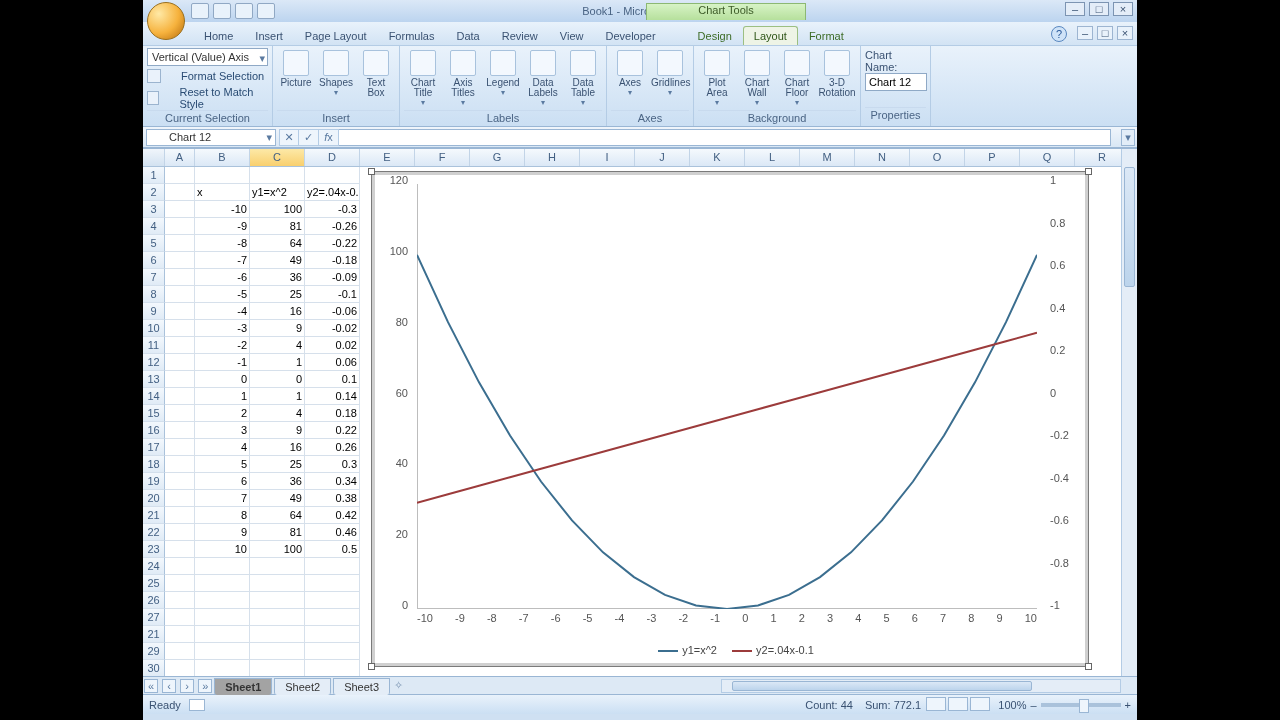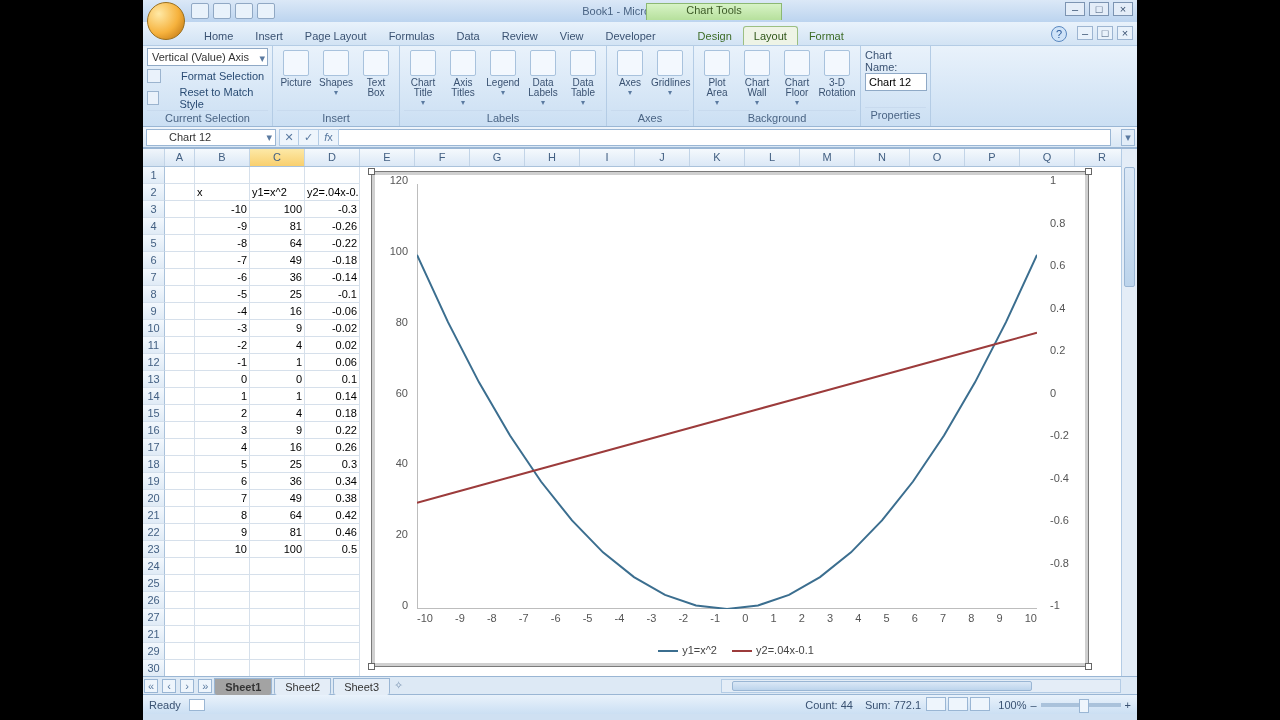--- a/index.html
+++ b/index.html
@@ -4,21 +4,21 @@
 <style>
   * { box-sizing: border-box; margin: 0; padding: 0; font-family: "Segoe UI", Tahoma, sans-serif; font-size: 11px; }
   body { background:#000; width:1280px; height:720px; overflow:hidden; }
   .app-frame { position:absolute; left:143px; top:0; width:994px; height:720px; background:#cfe0f2; }
   
   .titlebar { height:22px; background:linear-gradient(#dbe8f7,#bcd4ef); display:flex; align-items:center; }
   .orb { width:38px; height:38px; border-radius:50%; background:radial-gradient(circle at 30% 30%,#ffe9a6,#f6b23d 55%,#b56a09); border:1px solid #9a6f1d; position:absolute; left:4px; top:2px; z-index:5;}
   .qat { margin-left:48px; display:flex; gap:4px; align-items:center;}
   .qat span { width:18px; height:16px; border:1px solid #90a8c4; background:#e9f2fb; border-radius:2px; display:inline-block;}
   .title-center { position:absolute; left:0; right:0; text-align:center; color:#4a6484; pointer-events:none;}
-  .ctx-tab { position:absolute; left:503px; top:3px; width:136px; height:17px; background:linear-gradient(#d7f3c6,#b6e09c); border:1px solid #8cb873; text-align:center; color:#3c5a27; border-bottom:none;}
+  .ctx-tab { position:absolute; left:503px; top:3px; width:160px; height:17px; background:linear-gradient(#d7f3c6,#b6e09c); border:1px solid #8cb873; text-align:center; color:#3c5a27; border-bottom:none;}
   .winbtns { position:absolute; right:4px; top:2px; display:flex; gap:4px;}
   .winbtns span { width:20px; height:14px; border:1px solid #7c94b2; background:#e4edf8; text-align:center; line-height:12px; color:#3a5272;}
   
   .tabsrow { height:23px; background:linear-gradient(#e9f2fb,#d2e3f4); display:flex; align-items:flex-end; padding-left:50px; position:relative;}
   .tab { padding:3px 10px 3px; color:#3a5272; border:1px solid transparent; border-bottom:none; cursor:default;}
   .tab.ctx { color:#3c6b26;}
   .tab.active { background:#eef4e6; border-color:#9cbf82; border-radius:3px 3px 0 0; color:#2f5519; font-weight:normal;}
   .doc-ctrl { position:absolute; right:4px; top:4px; display:flex; gap:4px;}
   .doc-ctrl span { width:16px; height:14px; border:1px solid #9db5d1; background:#e9f2fb; text-align:center; line-height:12px; color:#3a5272;}
   .help { position:absolute; right:70px; top:4px; width:16px;height:16px;border-radius:50%;border:1px solid #5a88c0; background:#cfe3f8; color:#2a5a9a; text-align:center; line-height:14px;}
@@ -309,21 +309,21 @@
           <div class="cell r" style="width: 30px;"></div>
           <div class="cell r" style="width: 55px;">-7</div>
           <div class="cell r" style="width: 55px;">49</div>
           <div class="cell r" style="width: 55px;">-0.18</div>
         </div>
         <div class="row">
           <div class="rh">7</div>
           <div class="cell r" style="width: 30px;"></div>
           <div class="cell r" style="width: 55px;">-6</div>
           <div class="cell r" style="width: 55px;">36</div>
-          <div class="cell r" style="width: 55px;">-0.14</div>
+          <div class="cell r" style="width: 55px;">-0.09</div>
         </div>
         <div class="row">
           <div class="rh">8</div>
           <div class="cell r" style="width: 30px;"></div>
           <div class="cell r" style="width: 55px;">-5</div>
           <div class="cell r" style="width: 55px;">25</div>
           <div class="cell r" style="width: 55px;">-0.1</div>
         </div>
         <div class="row">
           <div class="rh">9</div>

